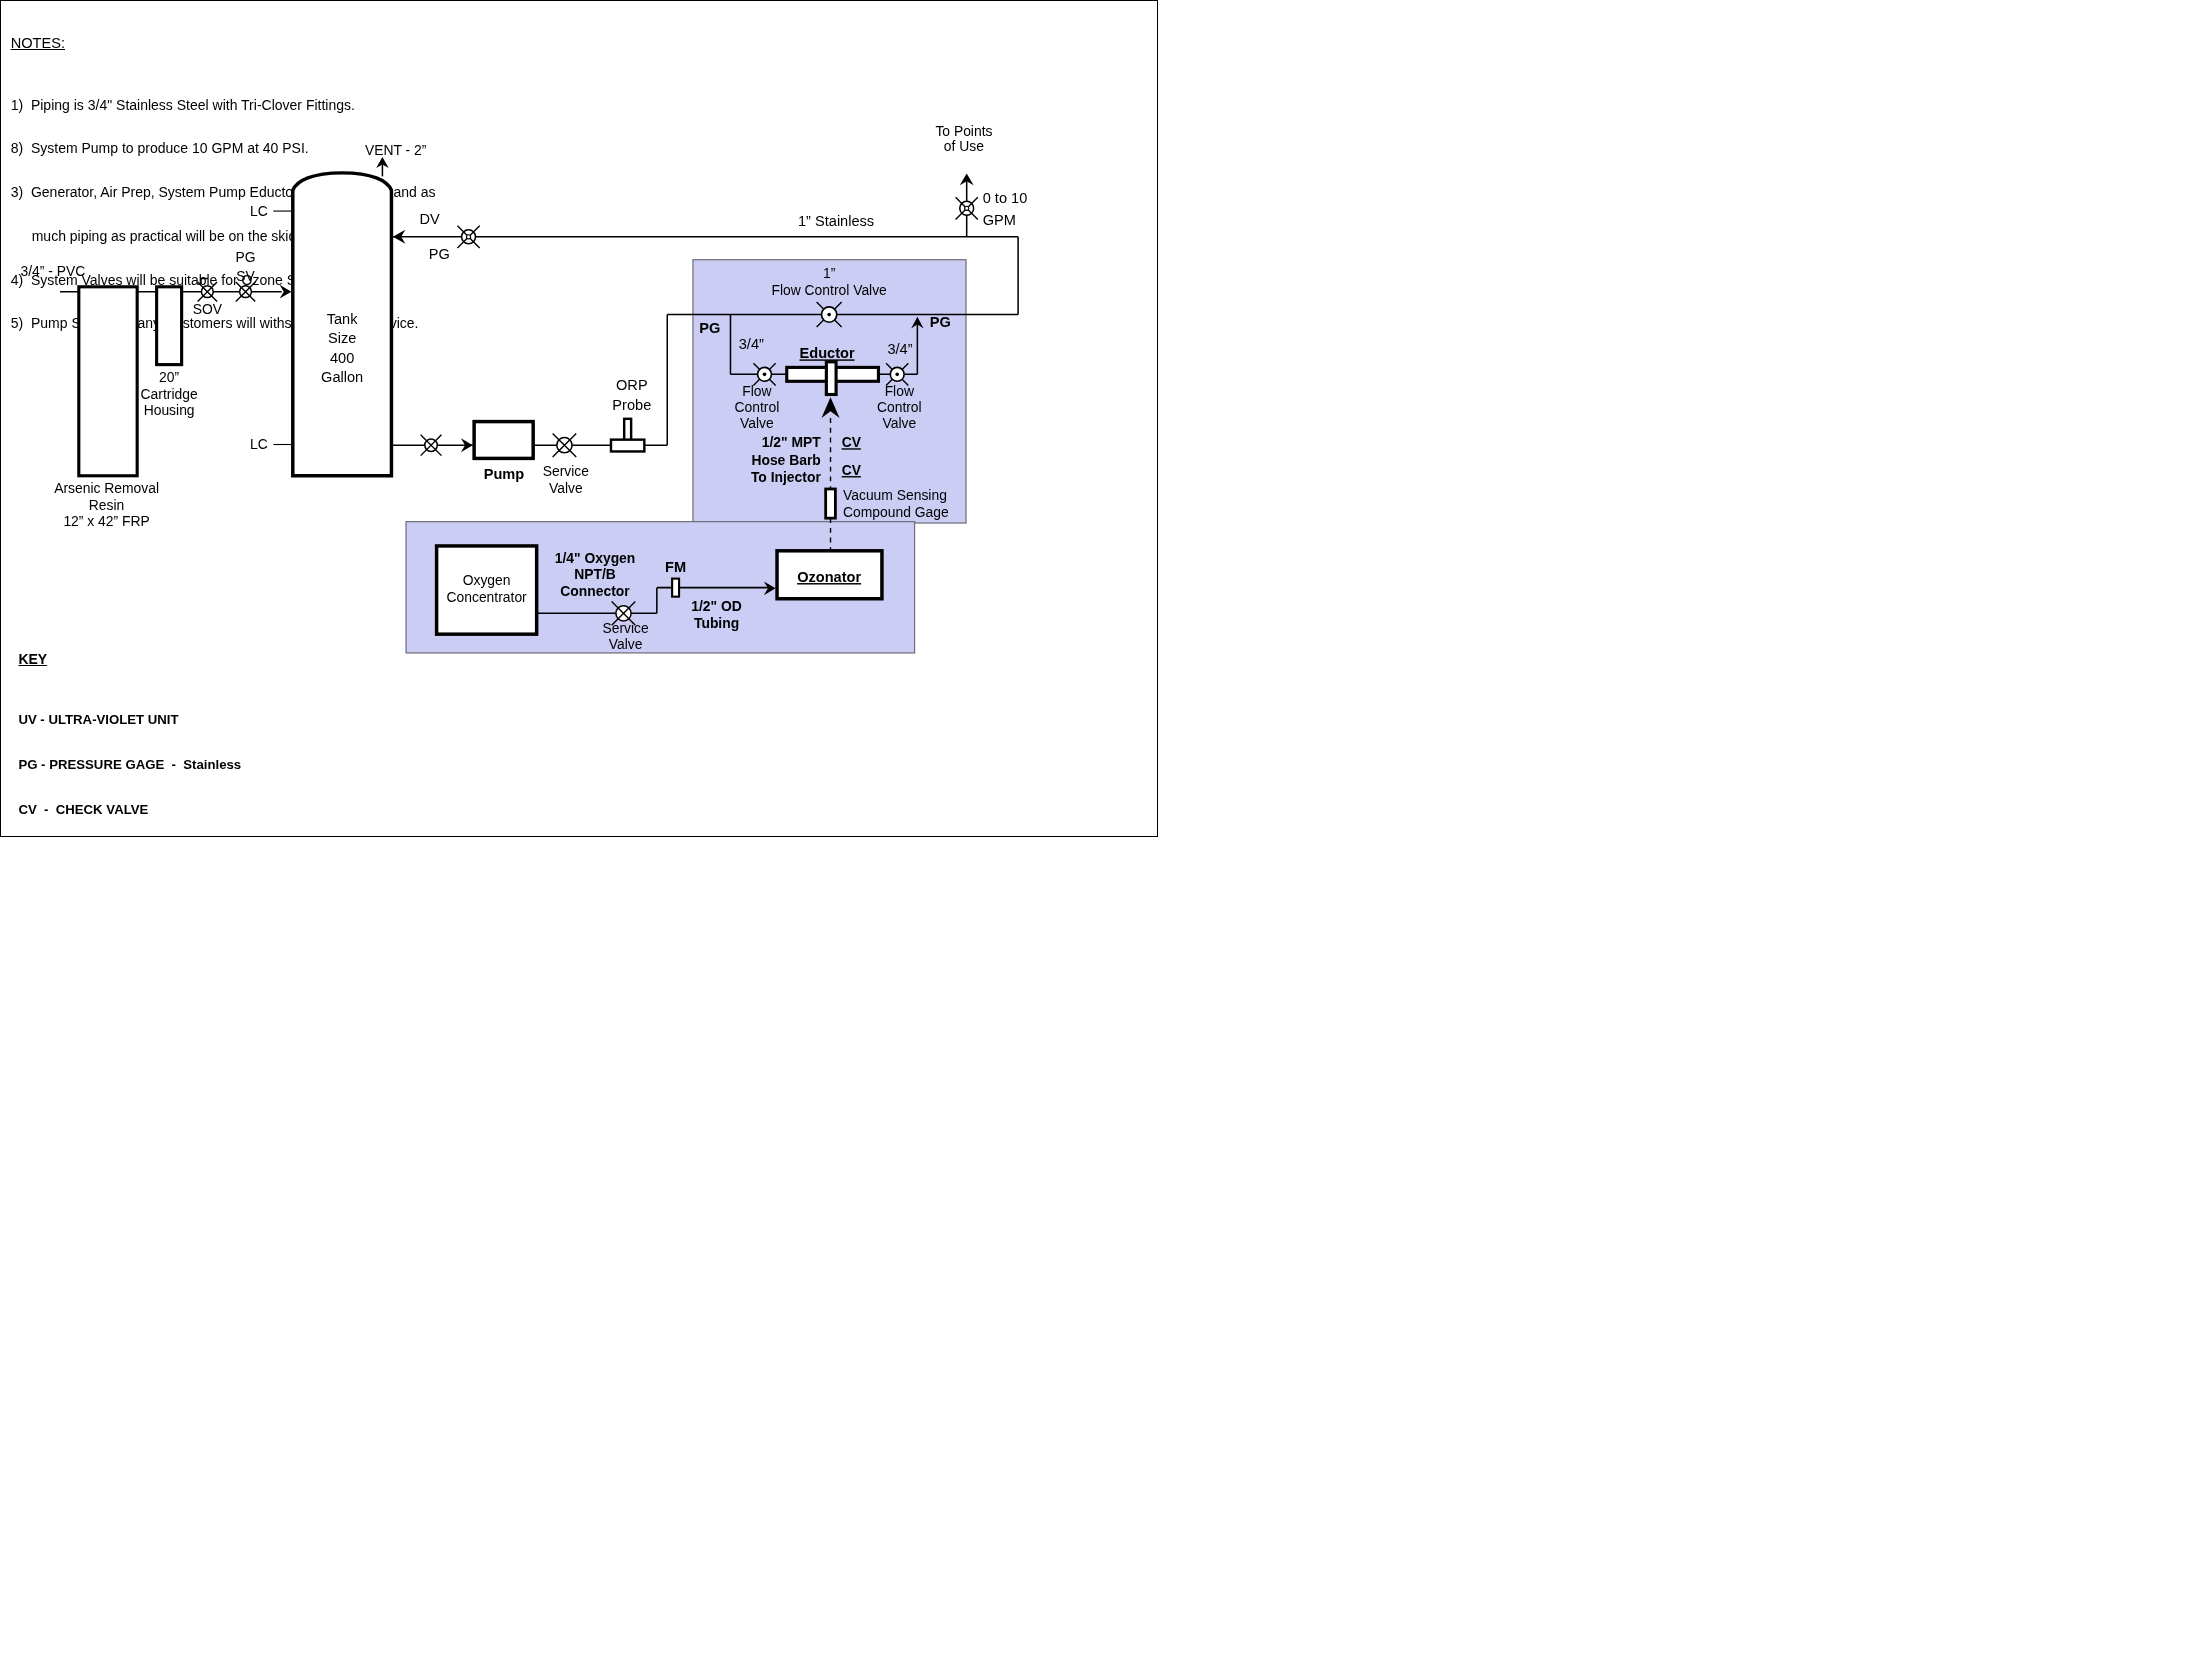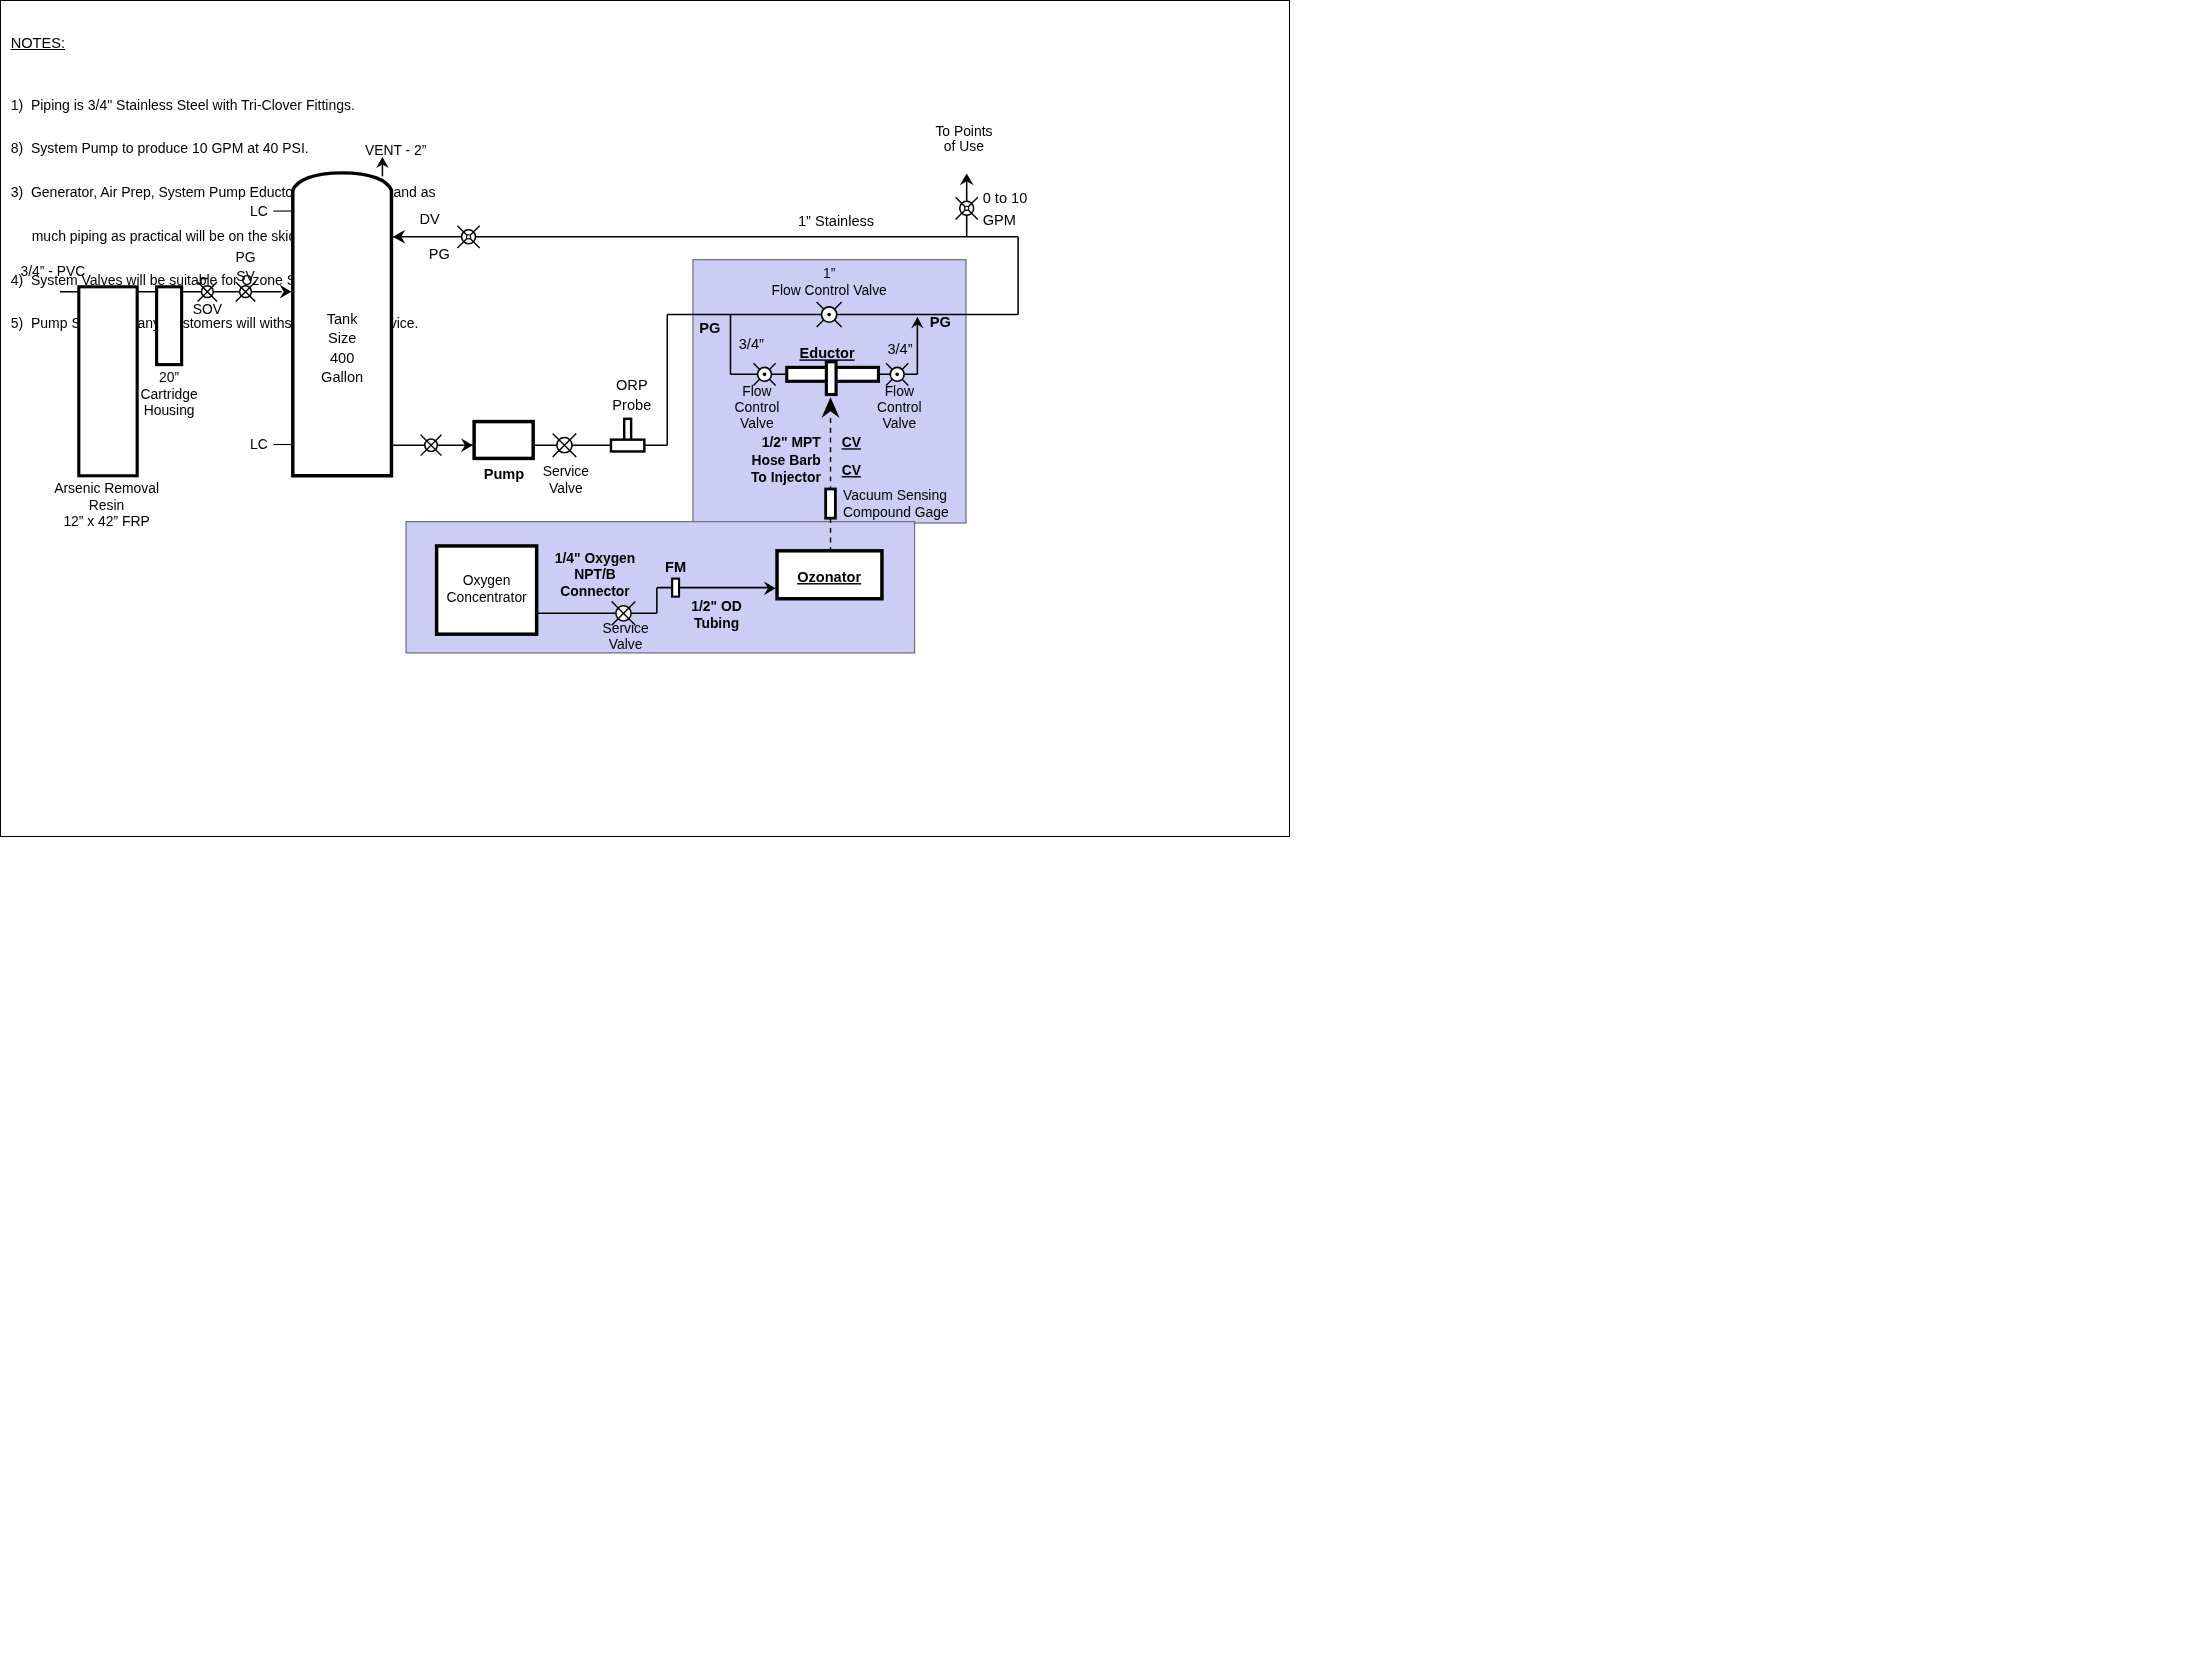--- a/index.html
+++ b/index.html
@@ -1,18 +1,18 @@
 <!DOCTYPE html>
 <html style="font-size:11px"><head>
 <meta charset="utf-8">
 <style>
   html,body{margin:0;padding:0;background:#fff;}
   .page{
     position:relative;
-    width:1290px;height:837px;
+    width:1158px;height:837px;
     background:#ffffff;
     border:1.4px solid #000;
     box-sizing:border-box;
     font-family:"Liberation Sans", sans-serif;
     color:#000;
     overflow:hidden;
   }
   .diagram-svg{position:absolute;left:0;top:0;}
   .notes{
     position:absolute;left:9.7px;top:5.6px;
@@ -45,20 +45,33 @@
   <div class="notes">
     <div class="title">NOTES:</div>
     <div class="line">1)  Piping is 3/4" Stainless Steel with Tri-Clover Fittings.</div>
     <div class="line">8)  System Pump to produce 10 GPM at 40 PSI.</div>
     <div class="line">3)  Generator, Air Prep, System Pump Eductor, Control Panel and as</div>
     <div class="line indent">much piping as practical will be on the skid.</div>
     <div class="line">4)  System Valves will be suitable for Ozone Service.</div>
     <div class="line">5)  Pump Seals and any elastomers will withstand Ozone Service.</div>
   </div>
 
+  <div class="key">
+    <div class="title">KEY</div>
+    <div class="item">UV - ULTRA-VIOLET UNIT</div>
+    <div class="item">PG - PRESSURE GAGE  -  Stainless</div>
+    <div class="item">CV  -  CHECK VALVE</div>
+    
+    
+    
+    
+    
+    
+    
+  </div>
 
   <svg class="diagram-svg" width="1097" height="837" viewBox="0 0 1579 1204">
 
     <rect x="996" y="372" width="393" height="379" stroke-width="1.8" stroke="#70707e" fill="#cccdf4"></rect>
     <rect x="583" y="749" width="732" height="189" stroke-width="1.8" stroke="#70707e" fill="#cccdf4"></rect>
 
     <g stroke="#000" stroke-width="2.2" fill="none">
       <path d="M85,418 H404"></path>
       <path d="M564,339 H1464 M1464,339 V451"></path>
       <path d="M959,451 H1464"></path>

